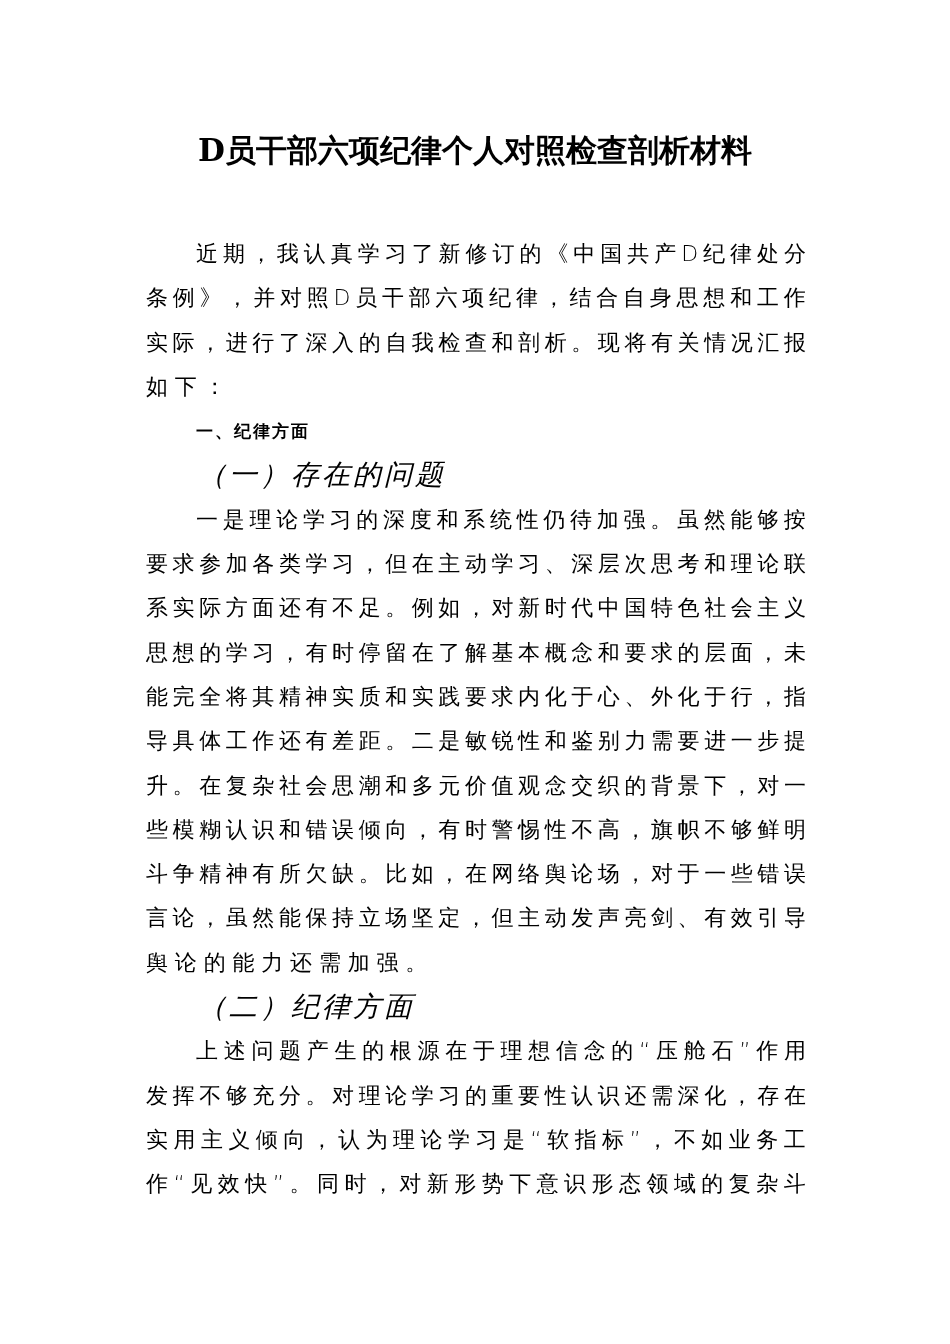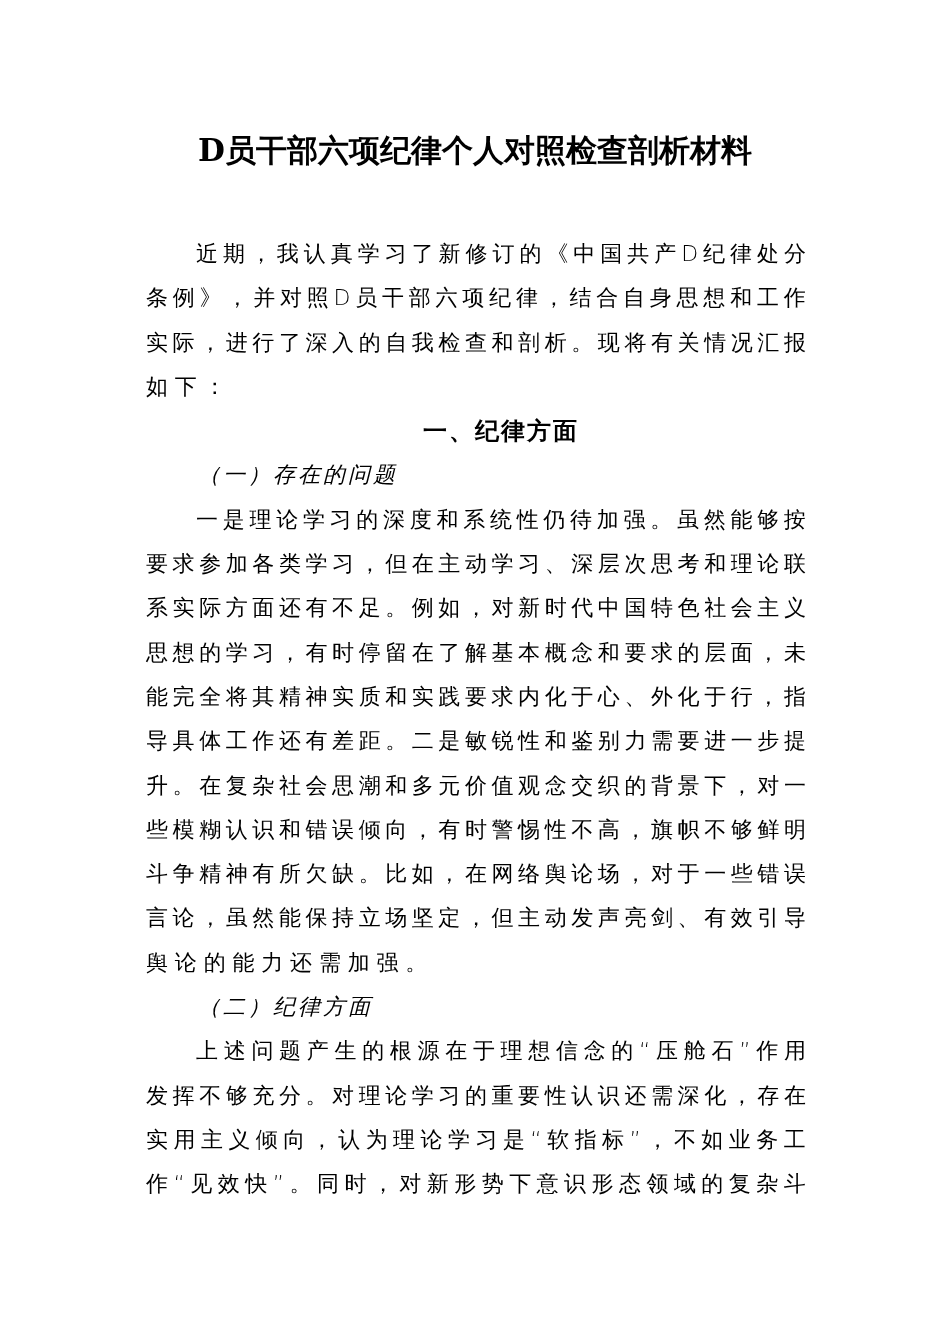--- a/index.html
+++ b/index.html
@@ -57,31 +57,30 @@
     }
     .line.indent {
       padding-left: 50px;
     }
     .line span.ch {
       display: inline-block;
     }
     .heading1 {
       height: 44.3px;
       line-height: 44.3px;
-      font-size: 24px;
+      font-size: 17px;
       font-weight: bold;
       padding-left: 50px;
       letter-spacing: 2px;
       font-family: "DejaVu Sans", "Liberation Sans", sans-serif;
-      text-align: center;
     }
     .heading2 {
       height: 44.3px;
       line-height: 44.3px;
-      font-size: 22px;
+      font-size: 28px;
       padding-left: 52px;
       letter-spacing: 3px;
       font-family: "DejaVu Serif", "Liberation Serif", serif;
       font-style: italic;
     }
   </style>
 </head>
 <body>
 
 <div class="page">

